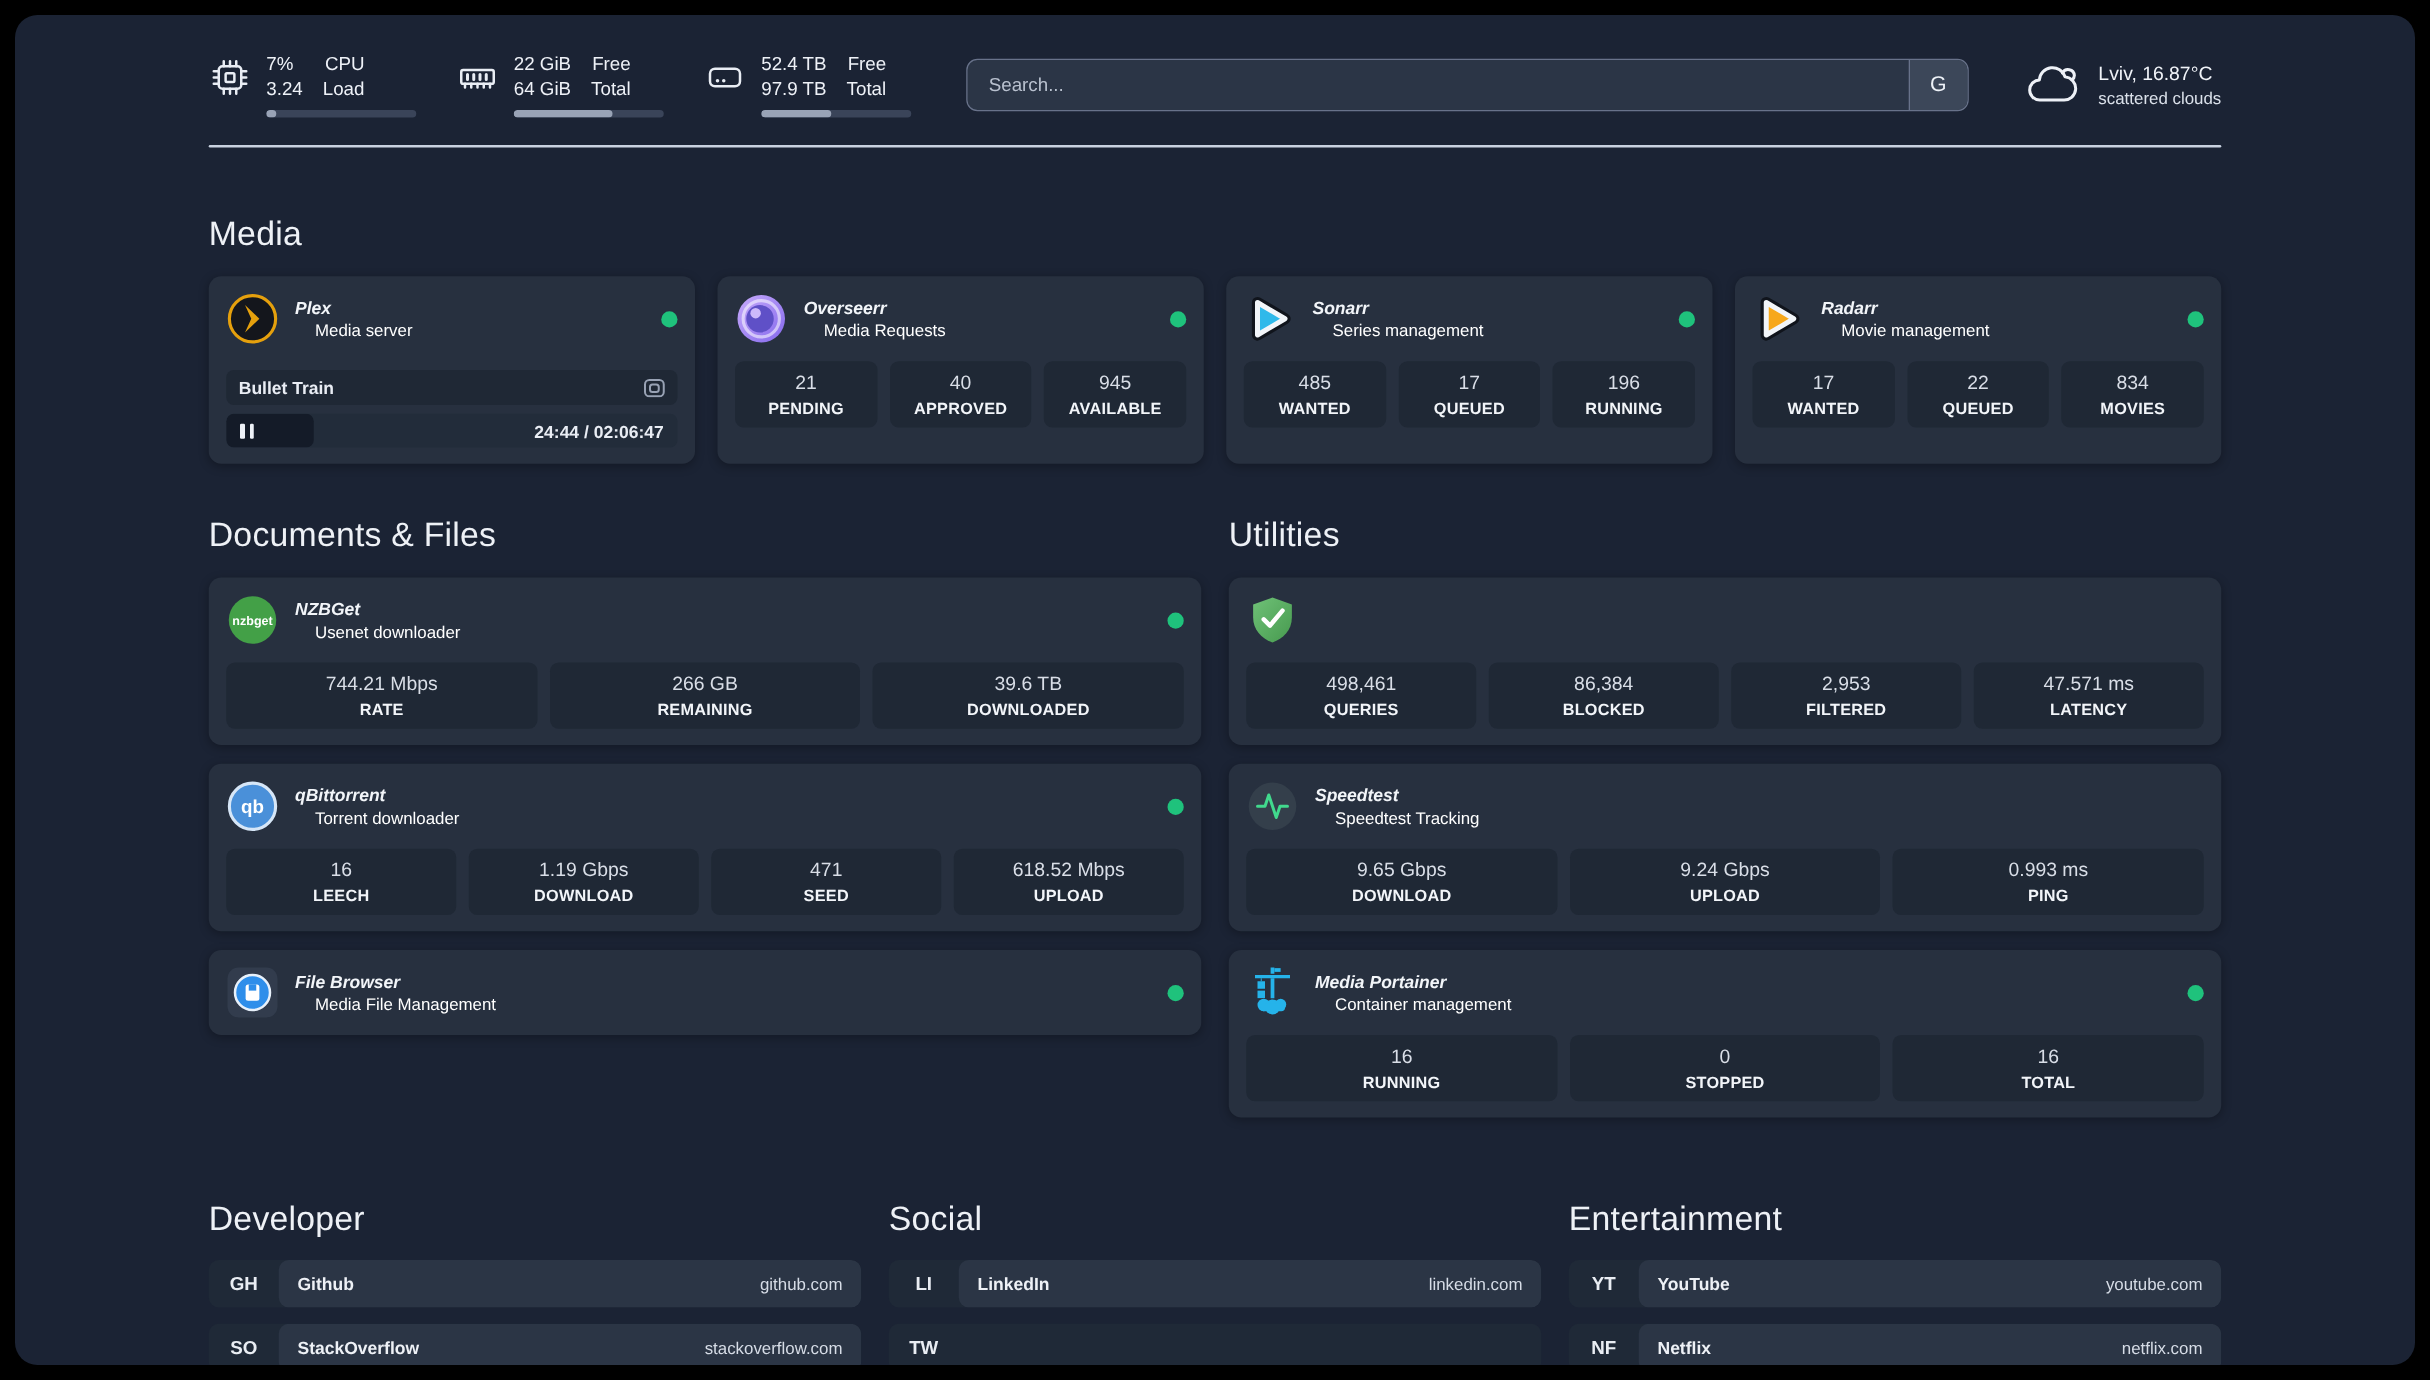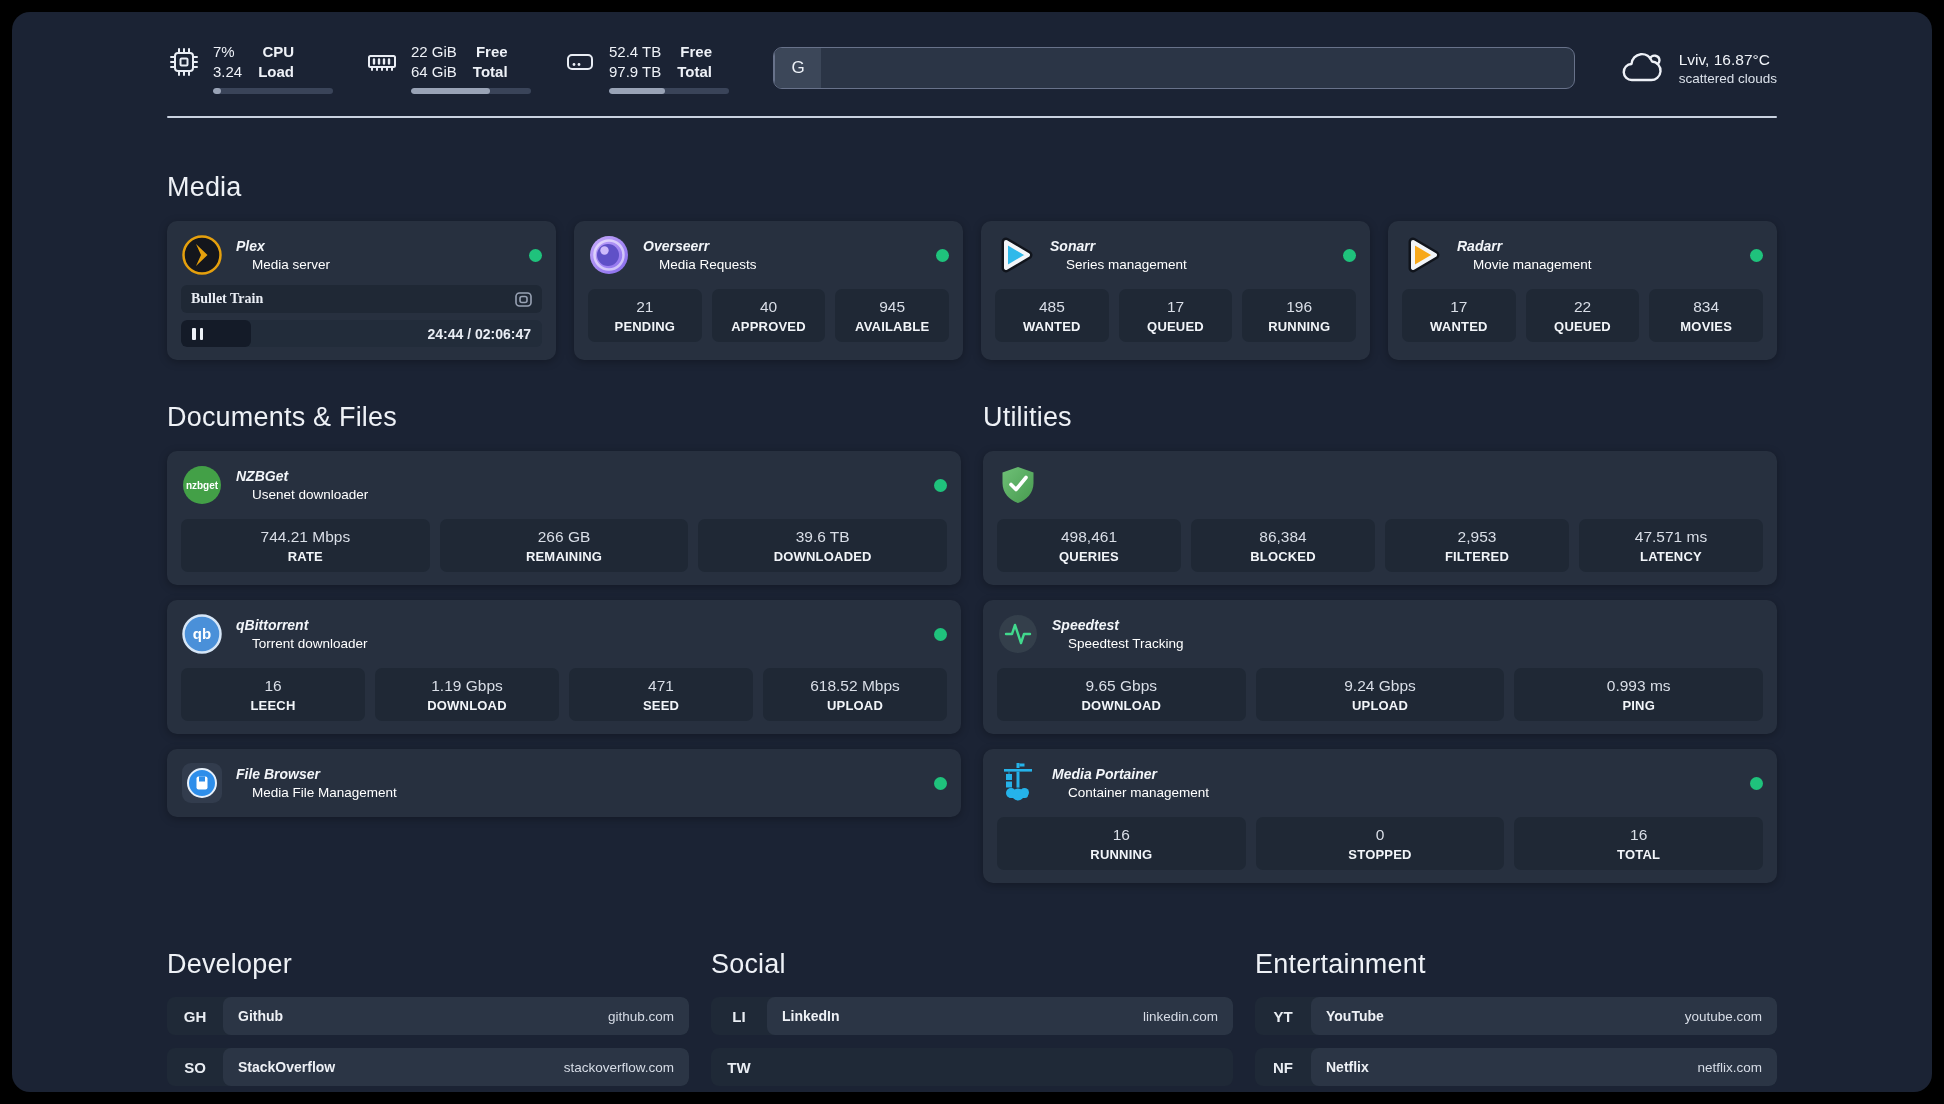--- a/index.html
+++ b/index.html
@@ -18,21 +18,21 @@
   }
 
   
   .header { display:flex; align-items:center; }
   .sys-stats { display:flex; gap:32px; flex-shrink:0; }
   .sysstat { display:flex; flex-direction:column; }
   .sysstat-main { display:flex; align-items:center; gap:12px; }
   .sysstat-icon { width:34px; height:34px; flex-shrink:0; }
   .sysstat-cols { display:flex; gap:16px; }
   .scol { display:flex; flex-direction:column; font-size:15px; line-height:1.3; color:#eef1f7; }
-  .scol.labels { text-align:right;font-weight:bold; }
+  .scol.labels { text-align:right; }
   .sysstat-bar { height:6px; width:120px; margin:7px 0 0 46px; background:#3a4459; border-radius:3px; overflow:hidden; }
   .sysstat-fill { height:100%; background:#99a3b6; border-radius:3px; }
 
   .search-wrap { flex:1; margin:0 44px; height:42px; border:1.5px solid #68728a;
     border-radius:9px; background:#2b3546; display:flex; align-items:stretch; overflow:hidden; }
   .search-input { flex:1; background:transparent; border:none; outline:none;
     color:#dfe4ee; font-size:15px; padding:0 17px; font-family:inherit; }
   .search-input::placeholder { color:#b9c1cf; }
   .g-btn { width:47px; background:#3c4759; border-left:1.5px solid #68728a;
     display:flex; align-items:center; justify-content:center;
@@ -58,22 +58,22 @@
   .card-title { font-size:14px; font-weight:600; color:#f2f5f9; line-height:1.2;font-style:italic; }
   .card-sub { font-size:13.5px; color:#ffffff; margin-top:3px;margin-left:16px; }
   .status-dot { width:13px; height:13px; border-radius:50%; background:#1fc27c; flex-shrink:0; }
 
   .stat-row { display:flex; gap:10px; margin-top:13px; }
   .stat-box { flex:1; background:#1f2835; border-radius:7px; text-align:center; padding:9px 4px 8px; }
   .stat-value { font-size:15.5px; color:#d9dee7; }
   .stat-label { font-size:13px; font-weight:700; color:#f2f5f9; margin-top:3px; letter-spacing:.2px; }
 
   
-  .np-row { margin-top:9px; background:#1f2835; border-radius:6px; height:28px;
-    display:flex; align-items:center; justify-content:space-between; padding:0 10px;font-family:Liberation Serif, serif; }
+  .np-row { margin-top:20px; background:#1f2835; border-radius:6px; height:28px;
+    display:flex; align-items:center; justify-content:space-between; padding:0 10px; }
   .np-title { font-size:14px; font-weight:600; color:#e9edf4; }
   .player-bar { margin-top:7px; position:relative; height:27px; background:#222c3a;
     border-radius:6px; overflow:hidden; display:flex; align-items:center; }
   .player-fill { position:absolute; left:0; top:0; bottom:0; background:#141b28; border-radius:6px; }
   .pause-btn { position:relative; display:flex; gap:4px; margin-left:11px; cursor:pointer; }
   .pause-btn span { width:3.5px; height:12px; background:#eef2f8; border-radius:1px; }
   .player-time { position:absolute; right:11px; font-size:14px; font-weight:600; color:#e9edf4; }
 
   .two-col { display:grid; grid-template-columns:1fr 1fr; gap:22px; margin-top:42px; }
   .col-stack { display:flex; flex-direction:column; gap:15px; margin-top:18px; }
@@ -165,20 +165,21 @@
           </div>
         </div>
         <div class="sysstat-bar">
           <div class="sysstat-fill" style="width: 47%;"></div>
         </div>
       </div>
 
     </div>
 
     <div class="search-wrap">
+      <input class="search-input" type="text" placeholder="Search..." style="">
       <div class="g-btn">G</div>
     </div>
 
     <div class="weather">
       <svg class="weather-icon" viewBox="0 0 46 38" fill="none" stroke="#eef1f7" stroke-width="2.4" stroke-linecap="round" stroke-linejoin="round">
         <path d="M13 31a8 8 0 0 1 -.5-16 10.5 10.5 0 0 1 20.5-2.5 7.5 7.5 0 0 1 -1.5 18.5z"></path>
         <path d="M31 9.5a5 5 0 0 1 9.5 1.8 4.2 4.2 0 0 1 -1.8 3.4"></path>
       </svg>
       <div>
         <div class="weather-line1">Lviv, 16.87°C</div>

